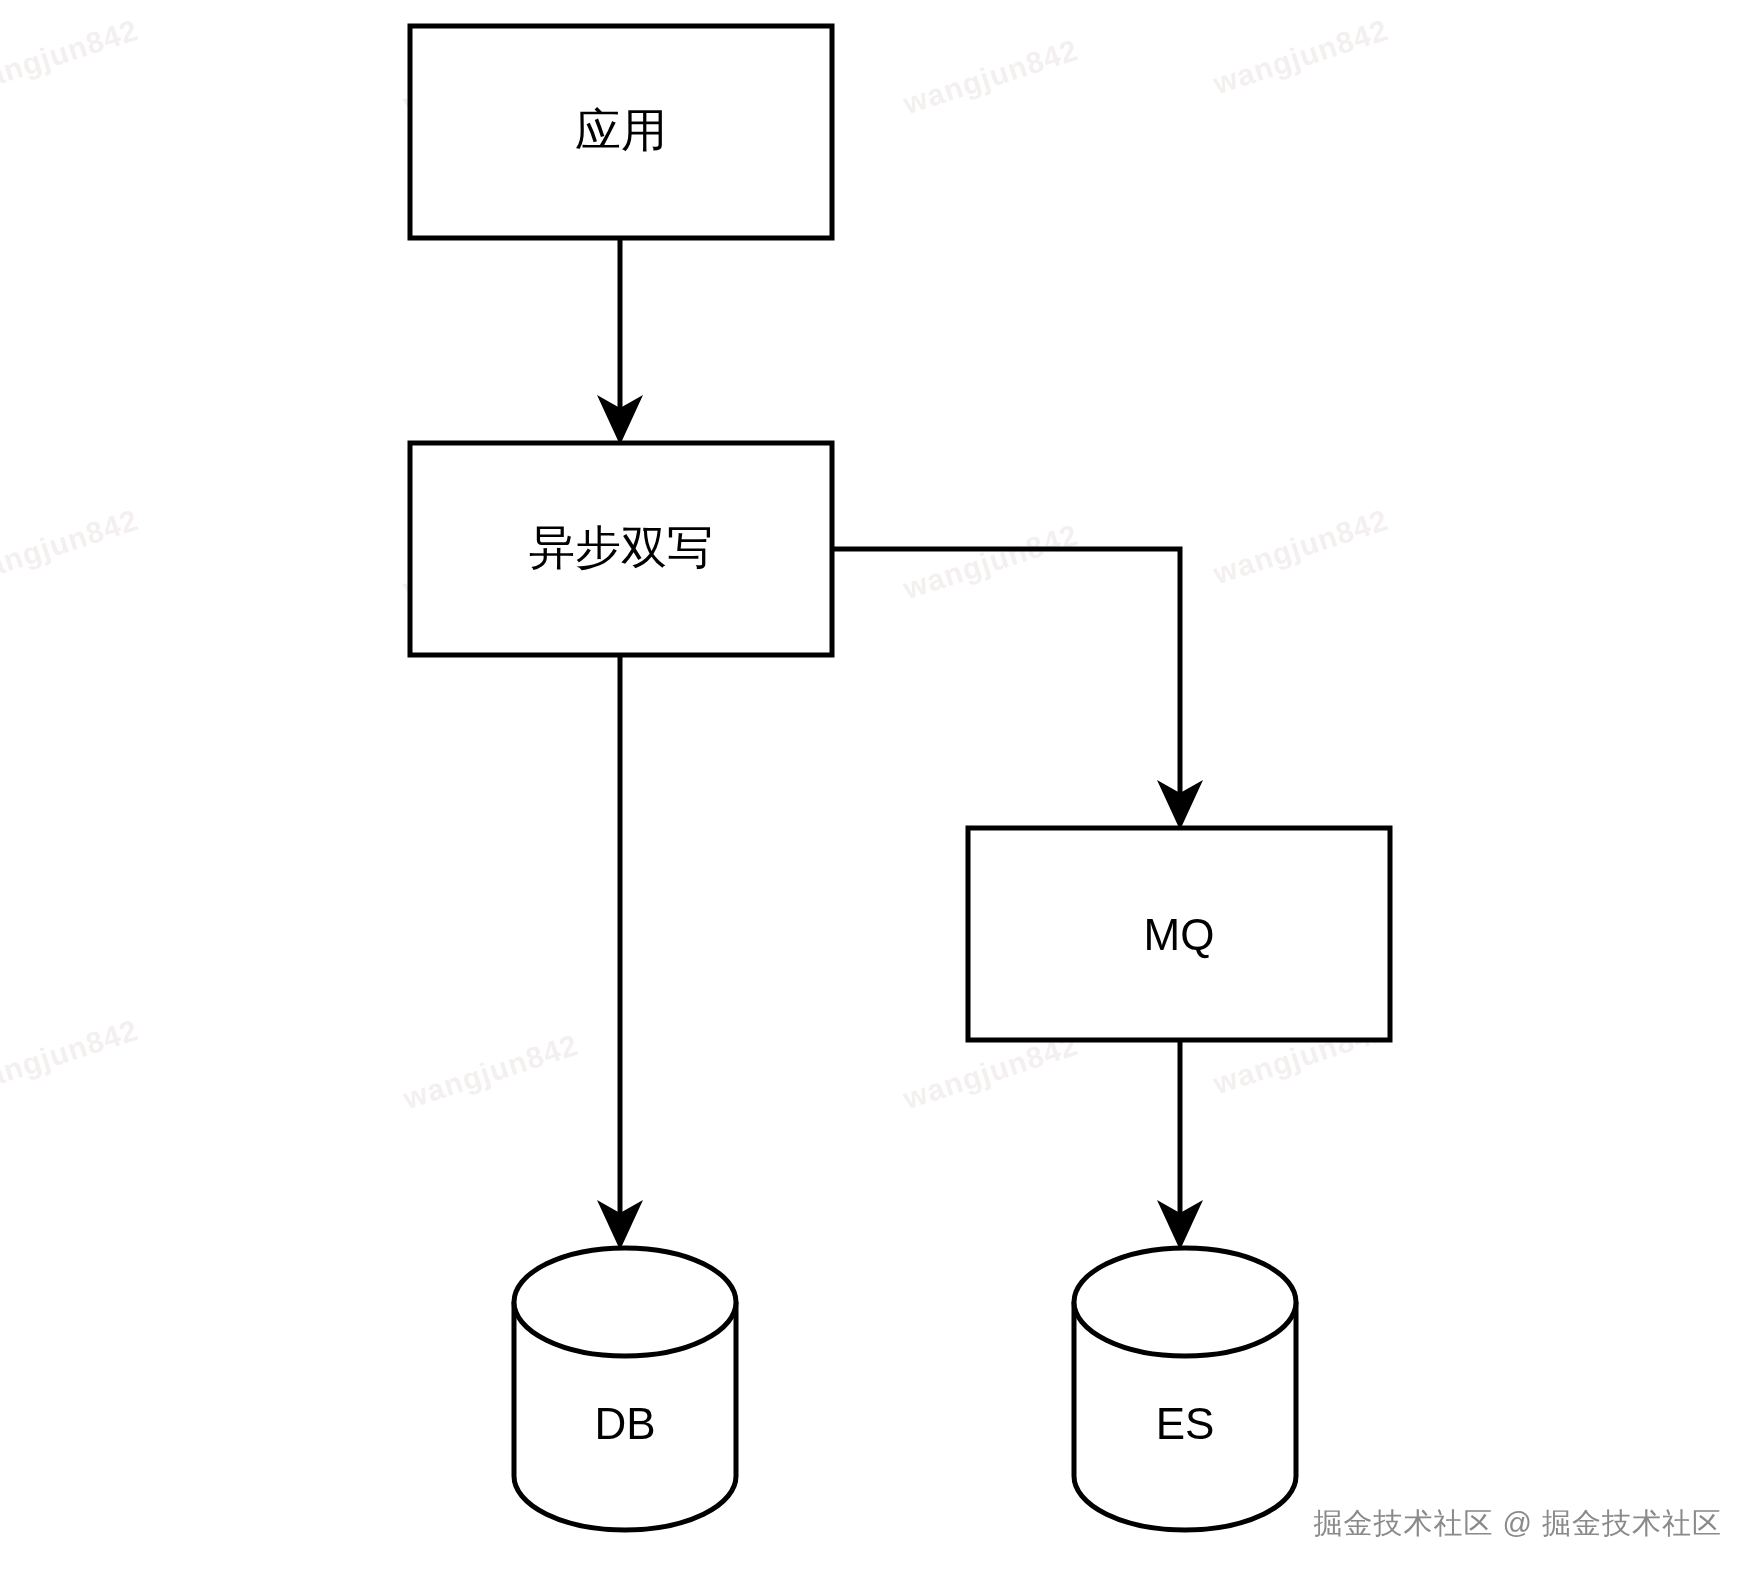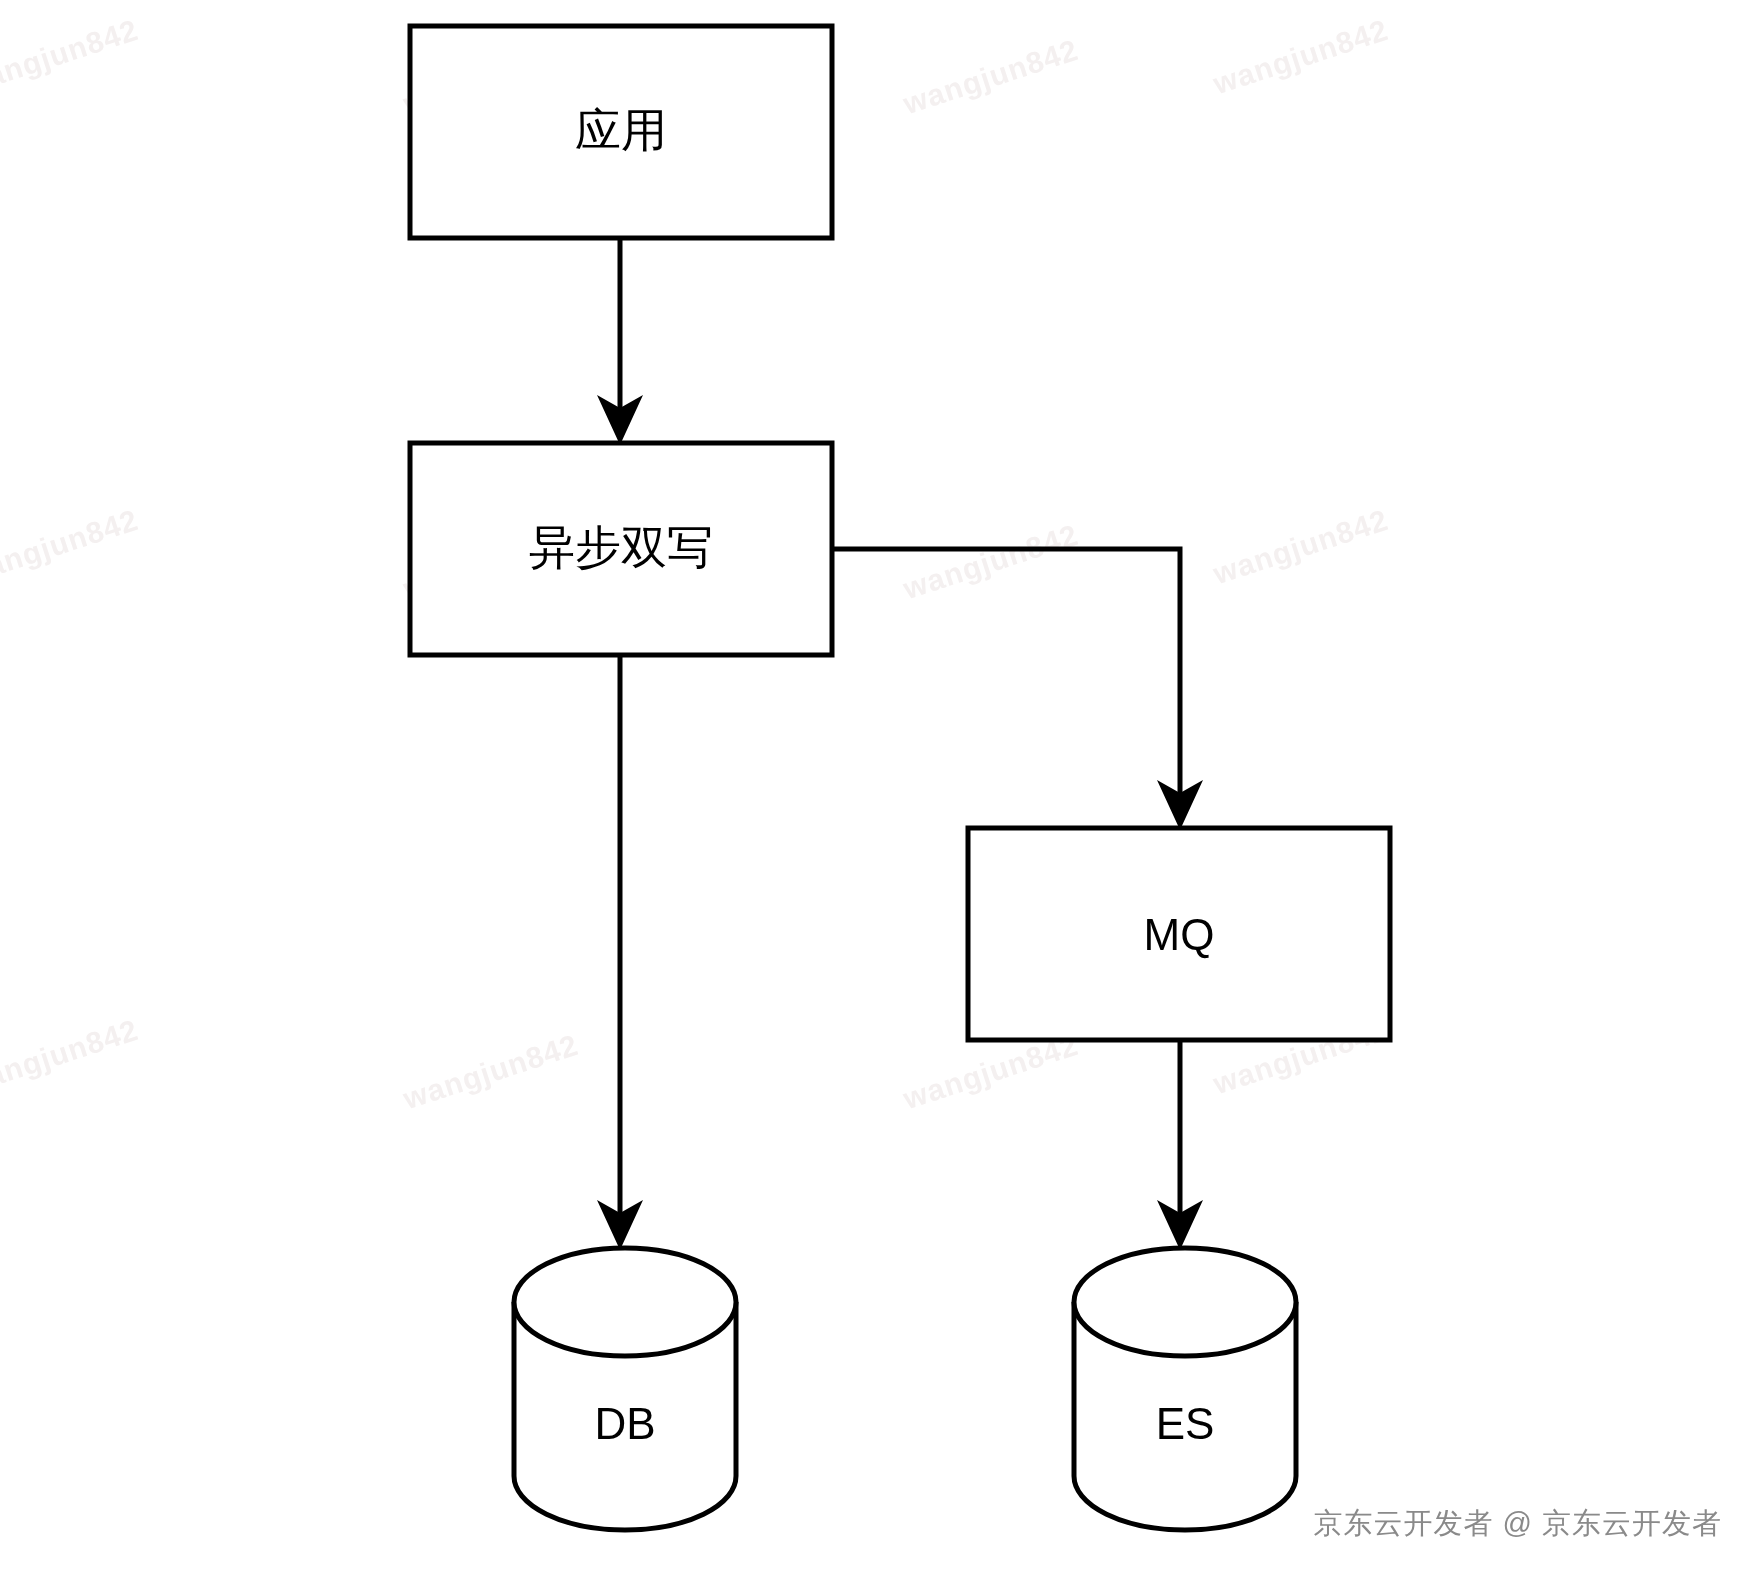--- a/index.html
+++ b/index.html
@@ -147,15 +147,15 @@
     </g>
 
     <g>
       <path class="cyl-body" d="M 1074,1302 L 1074,1476 A 111,54 0 0 0 1296,1476 L 1296,1302"></path>
       <ellipse class="cyl-top" cx="1185" cy="1302" rx="111" ry="54"></ellipse>
       <text class="node-label label-latin" x="1185" y="1427">ES</text>
     </g>
 
   </svg>
 
-  <div class="footer-credit">京东云开发者 @ 京东云开发者</div>
+  <div class="footer-credit">掘金技术社区 @ 掘金技术社区</div>
 
 </div>
 
 </body></html>

